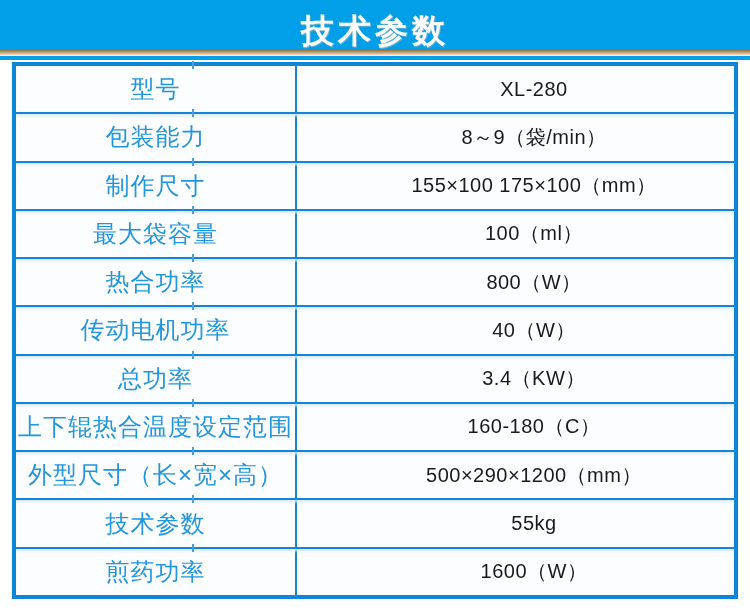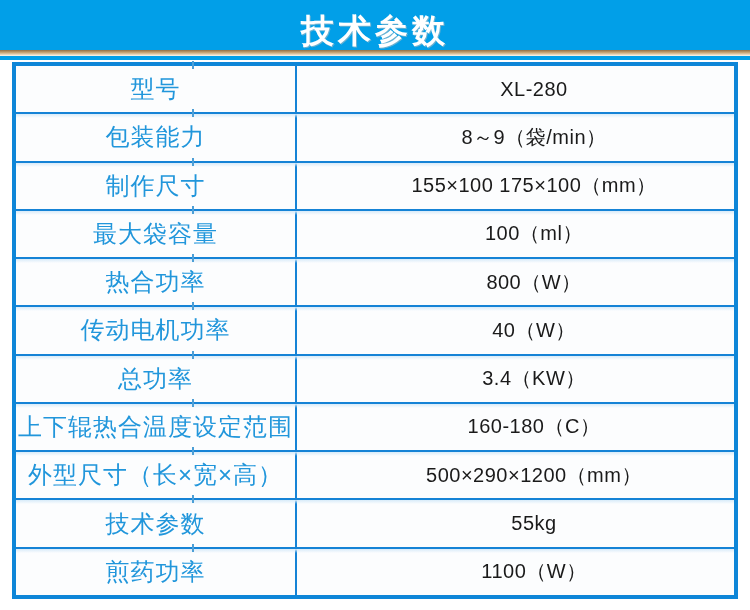--- a/index.html
+++ b/index.html
@@ -175,17 +175,17 @@
 
     <div class="row">
       <span class="tick"></span>
       <div class="cell-label">技术参数</div>
       <div class="cell-value">55kg</div>
     </div>
 
     <div class="row">
       <span class="tick"></span>
       <div class="cell-label">煎药功率</div>
-      <div class="cell-value">1100（W）</div>
+      <div class="cell-value">1600（W）</div>
     </div>
 
   </div>
 </div>
 
 </body></html>

